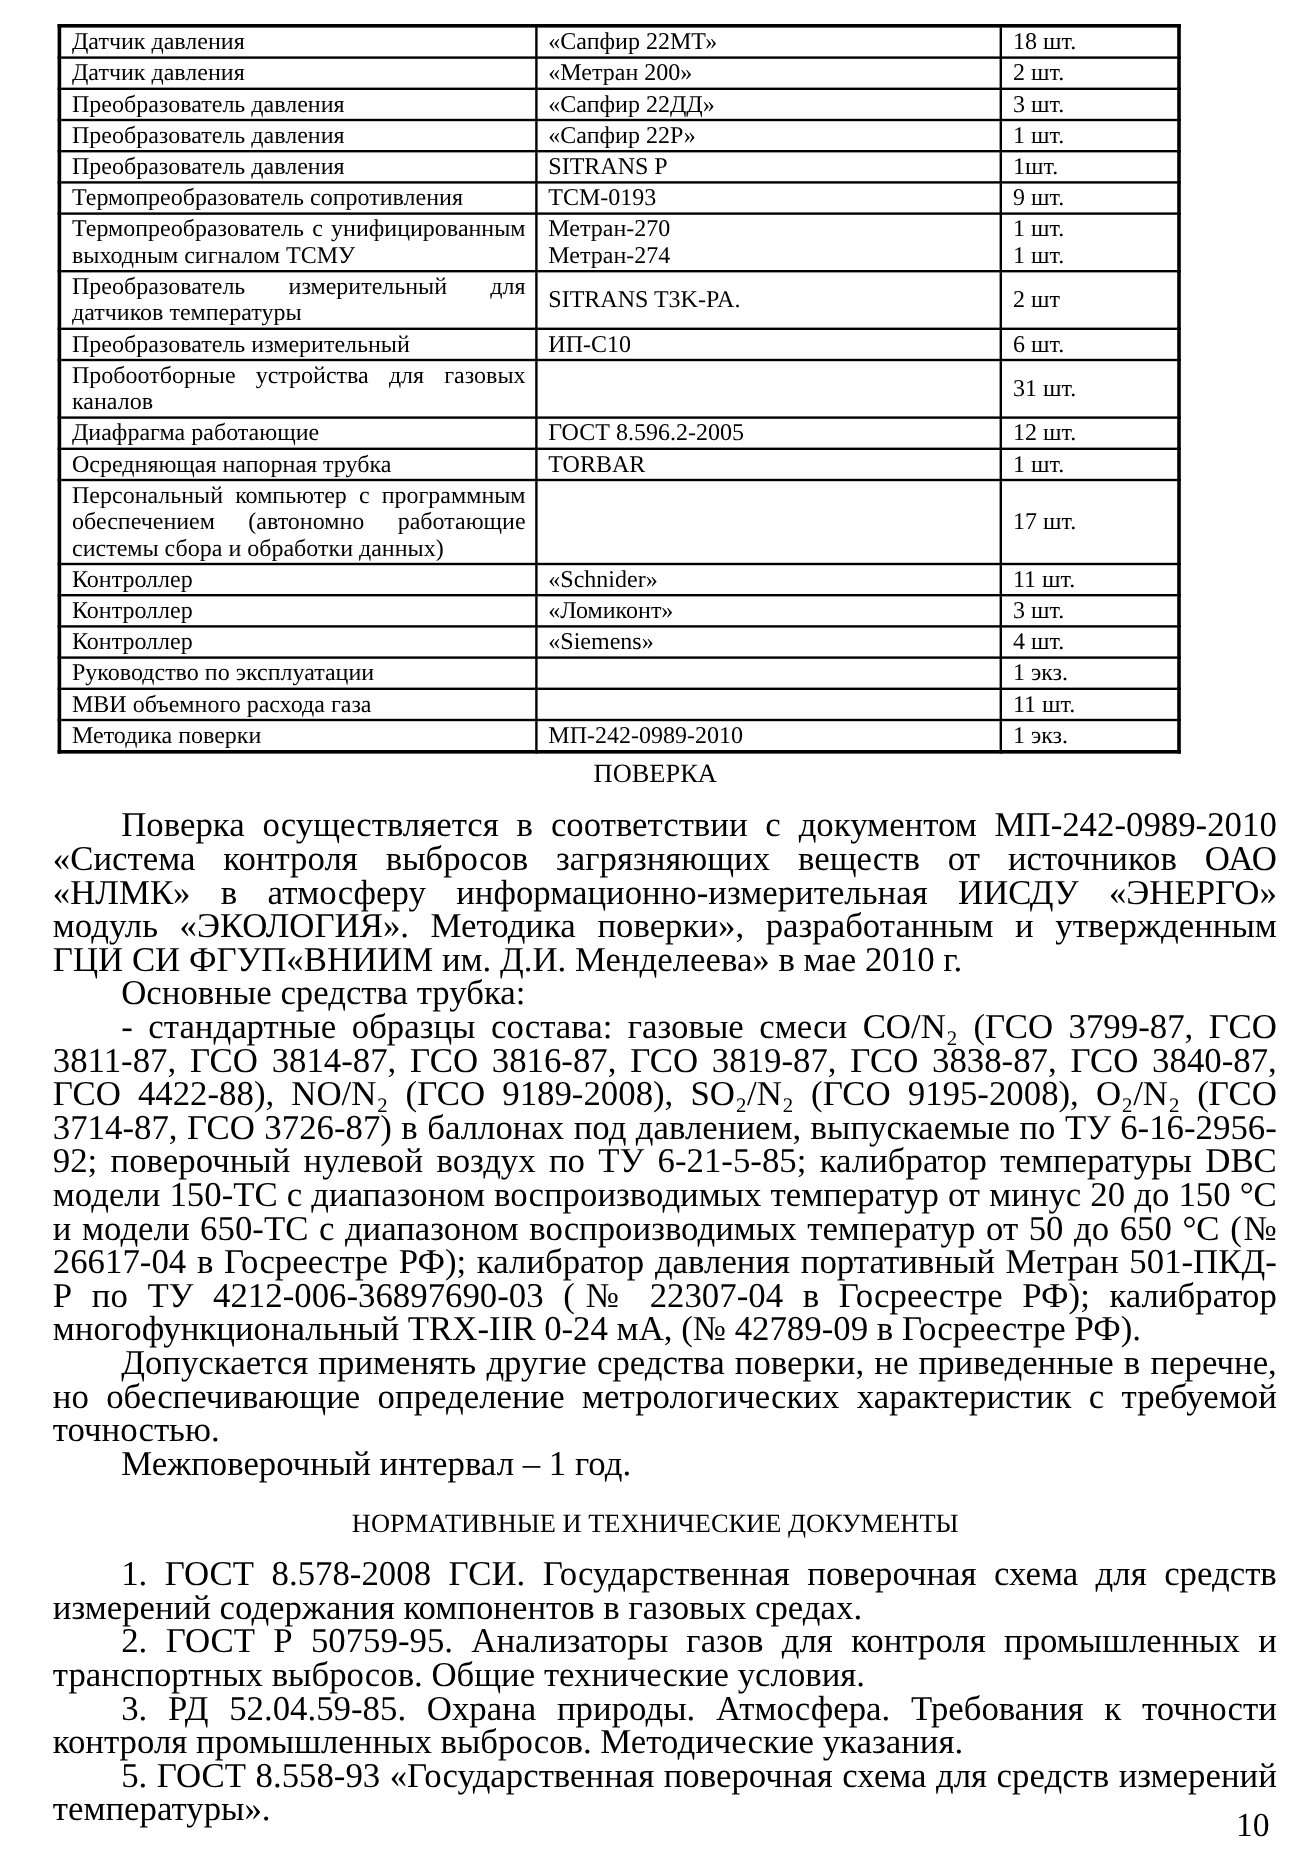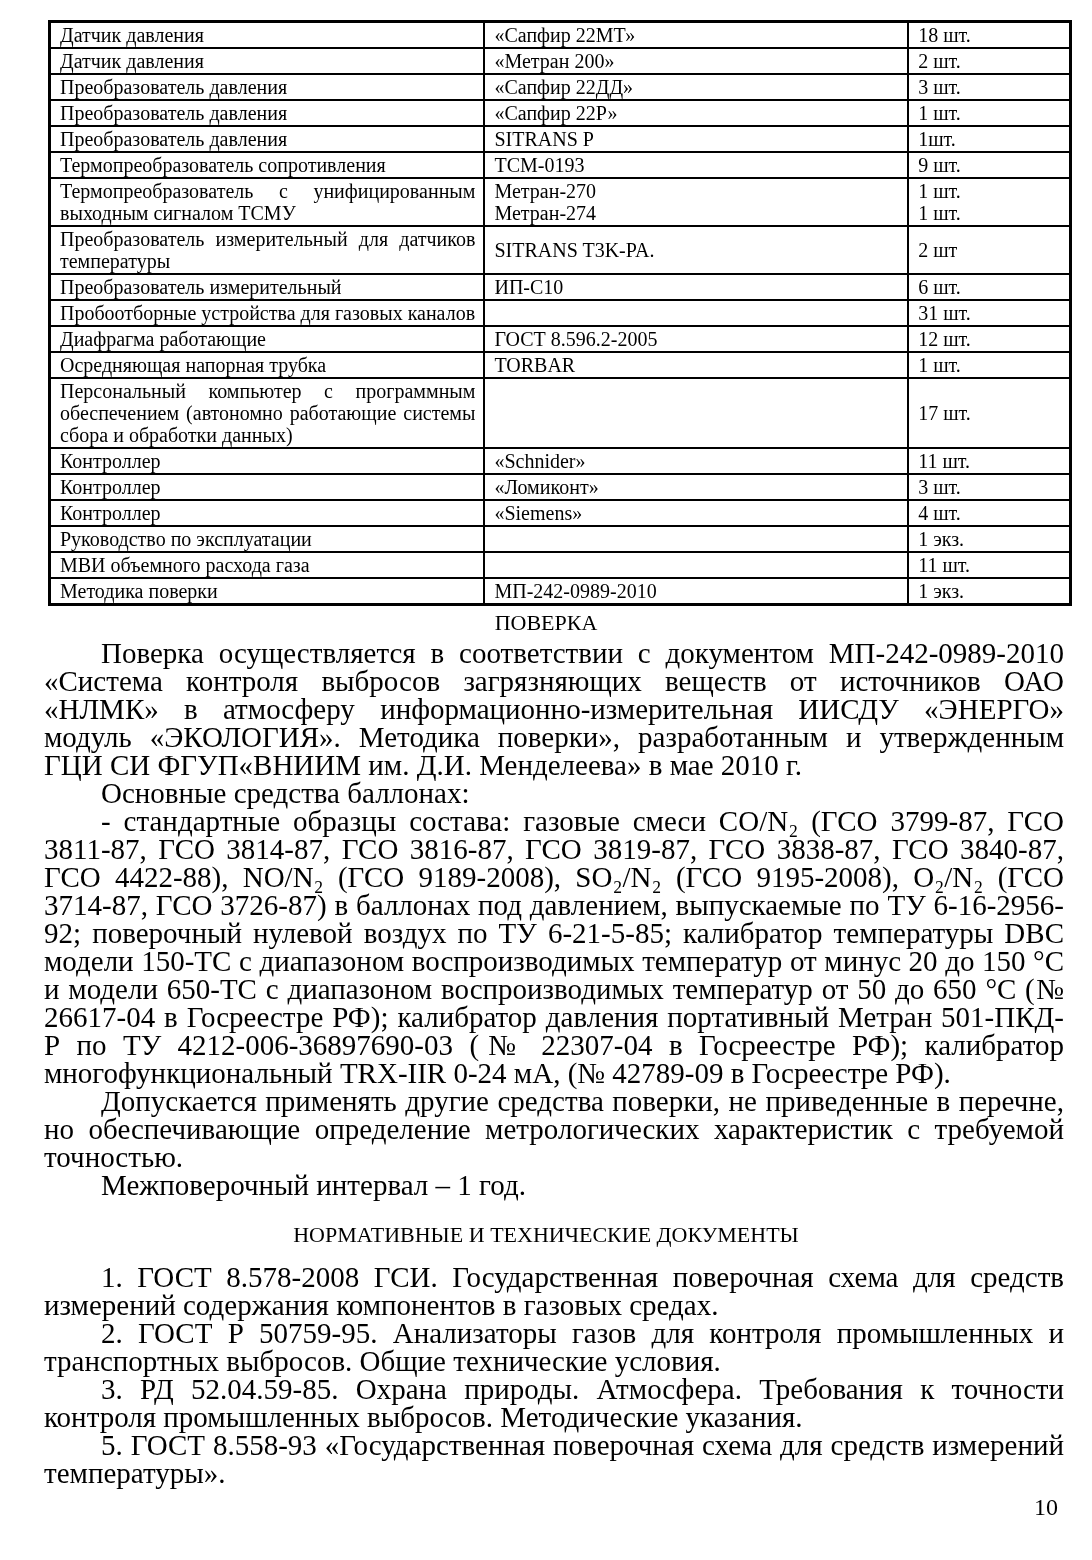--- a/index.html
+++ b/index.html
@@ -18,21 +18,21 @@
   .page {
     position: relative;
     width: 1092px;
     height: 1560px;
   }
   
   table.equip {
     border-collapse: collapse;
     table-layout: fixed;
     margin: 20px 0 0 48px;
-    width: 1024px;
+    width: 936px;
     border: 3px solid #000;
   }
   table.equip td {
     border: 2px solid #000;
     font-size: 20px;
     line-height: 22px;
     padding: 1px 8px 1px 9px;
     vertical-align: middle;
     overflow: hidden;
   }
@@ -40,35 +40,35 @@
   td.c-model { white-space: pre-line; padding-left: 11px; }
   td.c-qty   { white-space: pre-line; padding-left: 11px; }
   
   h2.center-heading {
     font-size: 22px;
     font-weight: normal;
     text-align: center;
     margin: 0;
     line-height: 28px;
   }
-  h2.verification { margin: 3px 0 2px 0; }
+  h2.verification { margin: 3px 0 15px 0; }
   h2.documents    { margin: 22px 0 14px 0; }
   
   .textblock p {
     font-size: 29px;
     line-height: 28px;
     text-align: justify;
     margin: 0 28px 0 44px;
     text-indent: 57px;
   }
   .page-number {
     position: absolute;
     right: 34px;
-    bottom: 59px;
-    font-size: 24px;
+    bottom: 42px;
+    font-size: 28px;
   }
 </style>
 </head>
 <body>
 
 <div class="page">
 
   <table class="equip">
     <colgroup>
       <col style="width:42.6%">
@@ -193,21 +193,21 @@
       <td class="c-qty">1 экз.</td>
     </tr>
   </tbody>
   </table>
 
   <h2 class="center-heading verification">ПОВЕРКА</h2>
 
   <div class="textblock" id="verification-paragraphs">
     <p>Поверка осуществляется в соответствии с документом МП-242-0989-2010 «Система контроля выбросов загрязняющих веществ от источников ОАО «НЛМК» в атмосферу информационно-измерительная ИИСДУ «ЭНЕРГО» модуль «ЭКОЛОГИЯ». Методика поверки», разработанным и утвержденным ГЦИ СИ ФГУП«ВНИИМ им. Д.И. Менделеева» в мае 2010 г.</p>
 
-    <p>Основные средства баллонах:</p>
+    <p>Основные средства трубка:</p>
 
     <p>- стандартные образцы состава: газовые смеси CO/N₂ (ГСО 3799-87, ГСО 3811-87, ГСО 3814-87, ГСО 3816-87, ГСО 3819-87, ГСО 3838-87, ГСО 3840-87, ГСО 4422-88), NO/N₂ (ГСО 9189-2008), SO₂/N₂ (ГСО 9195-2008), O₂/N₂ (ГСО 3714-87, ГСО 3726-87) в баллонах под давлением, выпускаемые по ТУ 6-16-2956-92; поверочный нулевой воздух по ТУ 6-21-5-85; калибратор температуры DBC модели 150-ТС с диапазоном воспроизводимых температур от минус 20 до 150 °С и модели 650-ТС с диапазоном воспроизводимых температур от 50 до 650 °С (№ 26617-04 в Госреестре РФ); калибратор давления портативный Метран 501-ПКД-Р по ТУ 4212-006-36897690-03 (№ 22307-04 в Госреестре РФ); калибратор многофункциональный TRX-IIR 0-24 мА, (№ 42789-09 в Госреестре РФ).</p>
 
     <p>Допускается применять другие средства поверки, не приведенные в перечне, но обеспечивающие определение метрологических характеристик с требуемой точностью.</p>
 
     <p>Межповерочный интервал – 1 год.</p>
   </div>
 
   <h2 class="center-heading documents">НОРМАТИВНЫЕ И ТЕХНИЧЕСКИЕ ДОКУМЕНТЫ</h2>
 

